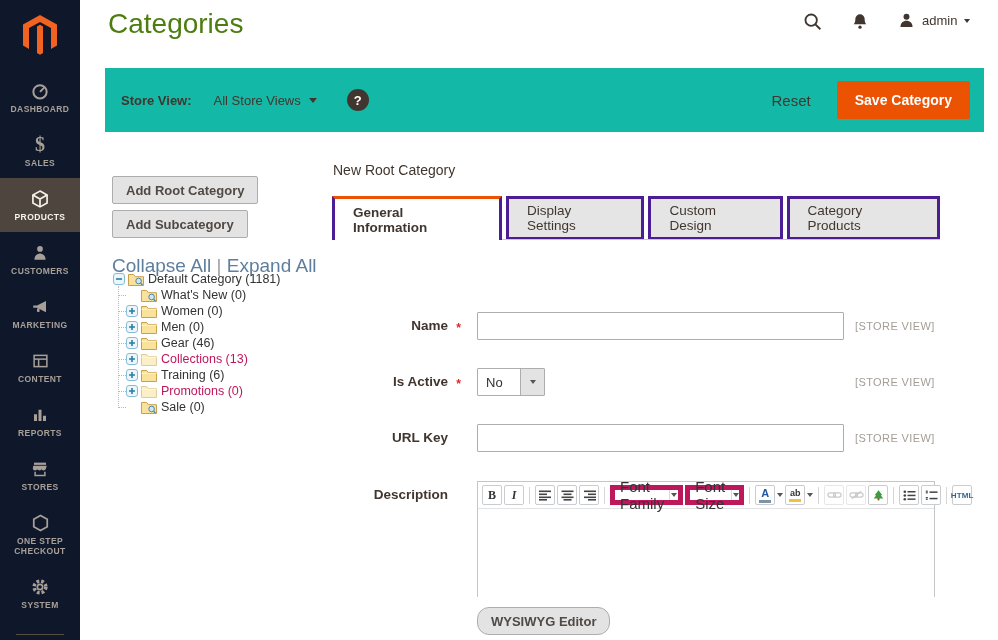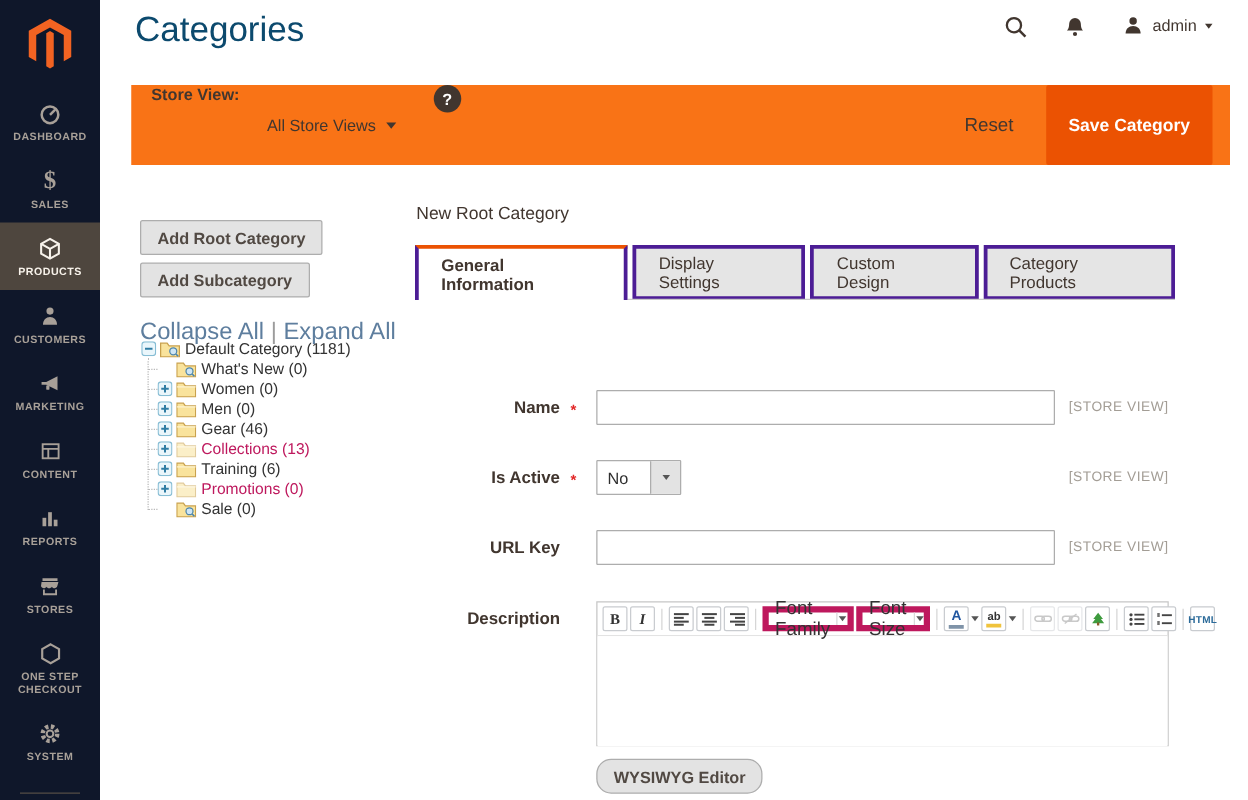--- a/index.html
+++ b/index.html
@@ -15,30 +15,30 @@
   .menu-item.tall { height:64px; }
   .menu-item.active { background:#4e463e; }
   .menu-item .mi-icon { width:22px; height:20px; display:flex; align-items:center; justify-content:center; color:#a8a098; }
   .menu-item.active .mi-icon { color:#f7f2ea; }
   .menu-item .mi-label { font-size:8.5px; font-weight:600; letter-spacing:.4px; color:#a8a098; text-align:center; line-height:10px; max-width:72px; }
   .menu-item.active .mi-label { color:#f7f2ea; }
   .side-divider { margin:14px auto 0; width:48px; border-top:1px solid #554e46; }
 
   
   .main { position:absolute; left:80px; top:0; right:0; bottom:0; background:#fff; }
-  .page-title { position:absolute; left:28px; top:8px; font-size:28px; font-weight:400; color:#0c4a6e; }
+  .page-title { position:absolute; left:28px; top:8px; font-size:28px; font-weight:400; color:#4d7c0f; }
   .hdr-icon { position:absolute; top:11px; width:24px; height:24px; color:#41362f; cursor:pointer; }
   .hdr-search { left:722px; } .hdr-bell { left:770px; }
   .hdr-admin { position:absolute; left:818px; top:11px; display:flex; align-items:center; gap:7px; cursor:pointer; color:#41362f; }
   .hdr-admin .adm-label { font-size:13px; }
   .caret { width:0; height:0; border-left:4px solid transparent; border-right:4px solid transparent; border-top:5px solid #41362f; display:inline-block; }
   .caret.sm { border-left-width:3.5px; border-right-width:3.5px; border-top-width:4.5px; }
 
   
-  .band { position:absolute; left:25px; top:68px; width:879px; height:64px; background:#f97316; display:flex; padding:0 14px 0 16px; }
+  .band { position:absolute; left:25px; top:68px; width:879px; height:64px; background:#14b8a6; display:flex; align-items:center; padding:0 14px 0 16px; }
   .sv-label { font-size:13px; font-weight:700; color:#41362f; }
   .sv-value { margin-left:22px; font-size:13px; color:#41362f; display:flex; align-items:center; gap:8px; cursor:pointer; }
   .help-badge { margin-left:30px; width:22px; height:22px; border-radius:50%; background:#41362f; color:#fff; font-size:13px; font-weight:700; display:flex; align-items:center; justify-content:center; cursor:pointer; }
   .reset-btn { margin-left:auto; font-size:15px; font-weight:500; color:#41362f; background:none; border:none; cursor:pointer; font-family:inherit; }
   .save-btn { margin-left:26px; background:#eb5202; color:#fff; border:1px solid #eb5202; border-radius:2px; font-size:14px; font-weight:700; padding:10px 17px; cursor:pointer; font-family:inherit; }
 
   
   .gray-btn { background:#e3e3e3; border:1px solid #adadad; border-radius:2px; color:#514943; font-size:13px; font-weight:600; padding:0 13px; height:28px; cursor:pointer; font-family:inherit; }
   .btn-root { position:absolute; left:32px; top:176px; }
   .btn-sub  { position:absolute; left:32px; top:210px; }

